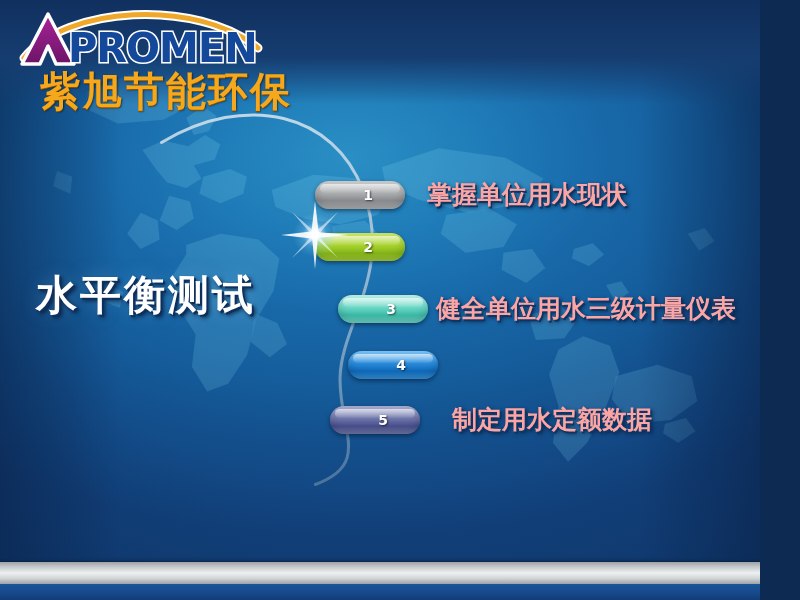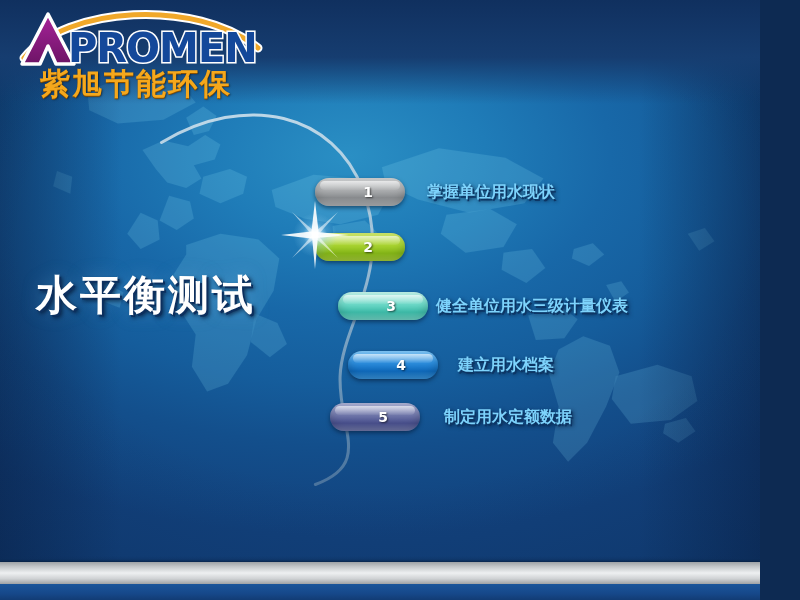--- a/index.html
+++ b/index.html
@@ -42,21 +42,21 @@
 
   
   .logo {
     position: absolute;
     left: 8px; top: 2px;
     width: 262px; height: 100px;
   }
   .logo-sub {
     position: absolute;
     left: 32px; top: 62px;
-    font-size: 30px;
+    font-size: 40px;
     font-weight: bold;
     letter-spacing: 2px;
     color: #f5a81c;
     text-shadow: 0 1px 0 #8a5000, 1px 1px 2px rgba(0,0,0,0.55);
     white-space: nowrap;
   }
 
   
   .main-title {
     position: absolute;
@@ -101,23 +101,23 @@
   .pill-num {
     position: relative;
     z-index: 2;
     font-size: 14px;
     font-weight: bold;
     color: #ffffff;
     text-shadow: 1px 1px 2px rgba(0,0,0,0.6);
     transform: translateX(8px);
   }
   .item-label {
-    font-size: 16px;
-    font-weight: bold;
-    color: #7dd3fc;
+    font-size: 25px;
+    font-weight: bold;
+    color: #fca5a5;
     white-space: nowrap;
     text-shadow:
       1.5px 1.5px 0 #0d3564,
       2px 2px 4px rgba(3,18,44,0.85);
   }
 
   .pill-c1 { background: linear-gradient(180deg, #c9cbcc 0%, #a9abad 45%, #8d9093 70%, #b7b9bb 100%); }
   .pill-c2 { background: linear-gradient(180deg, #cbe36a 0%, #aad432 42%, #88bb18 72%, #a9d23a 100%); }
   .pill-c3 { background: linear-gradient(180deg, #bdeee4 0%, #6fd9c8 42%, #3fc0ad 72%, #74dccc 100%); }
   .pill-c4 { background: linear-gradient(180deg, #7ec3f2 0%, #2f8fdd 40%, #0f6cc0 72%, #3a97e0 100%); }
@@ -256,27 +256,26 @@
     <div class="pill pill-c3">
       <span class="pill-num">3</span>
     </div>
     <span class="item-label" style="margin-left:8px;">健全单位用水三级计量仪表</span>
   </div>
 
   <div class="item" style="left:348px; top:351px;">
     <div class="pill pill-c4">
       <span class="pill-num">4</span>
     </div>
-    <span class="item-label" style="margin-left:20px;">建立用水档案</span>
   </div>
 
   <div class="item" style="left:330px; top:403px;">
     <div class="pill pill-c5">
       <span class="pill-num">5</span>
     </div>
-    <span class="item-label" style="margin-left:24px;">制定用水定额数据</span>
+    <span class="item-label" style="margin-left:32px;">制定用水定额数据</span>
   </div>
 
   <div class="band-edge"></div>
   <div class="band-silver"></div>
   <div class="band-blue"></div>
 
 </div>
 
 </body></html>

